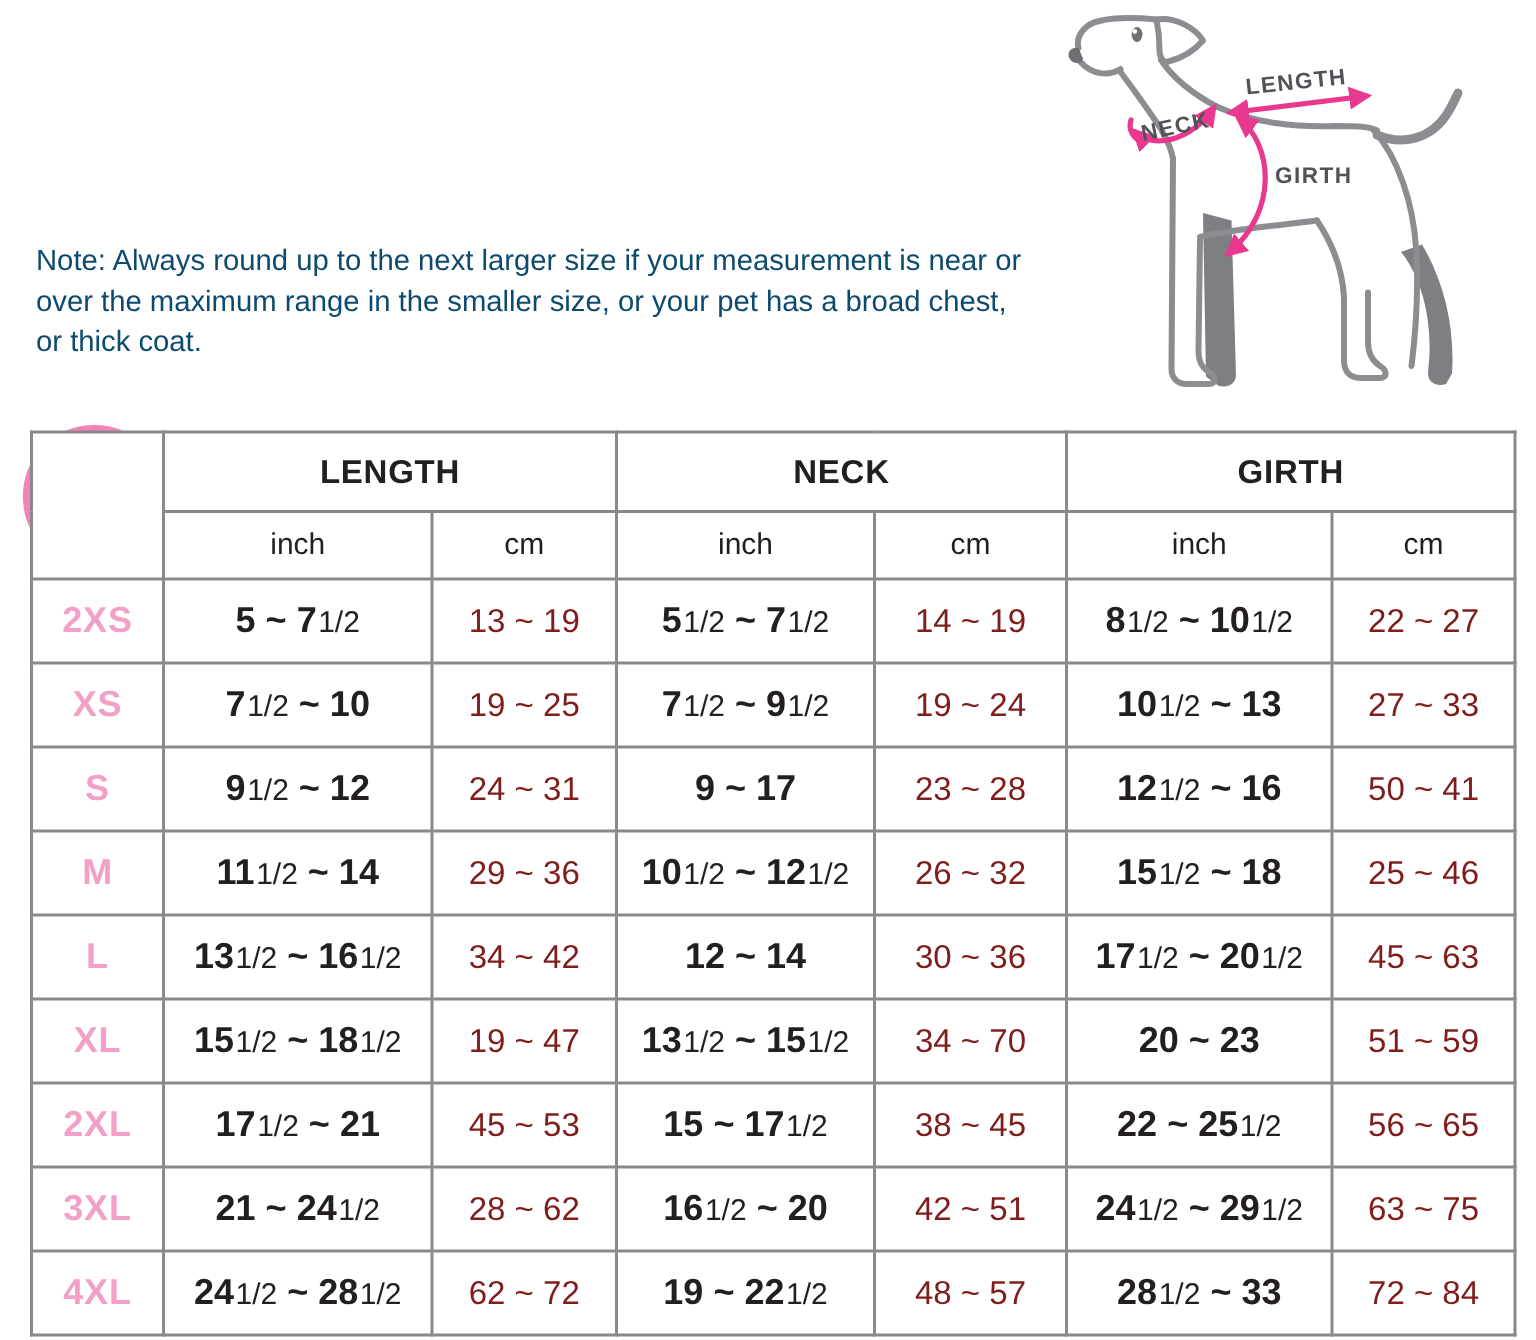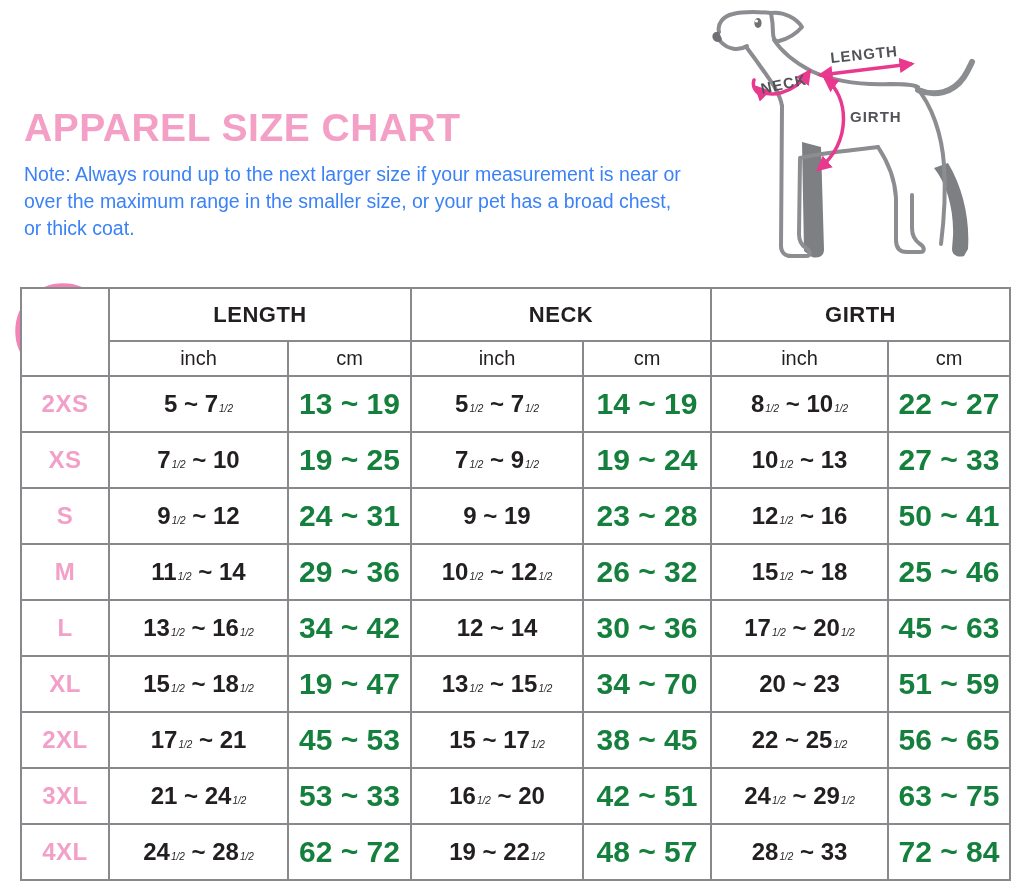--- a/index.html
+++ b/index.html
@@ -9,54 +9,53 @@
     position:relative; width:1024px; height:893px; background:#fff;
     overflow:hidden; color:#231f20;
   }
   .title {
     position:absolute; left:24px; top:106px;
     font-size:39px; font-weight:800; letter-spacing:.5px;
     color:#f49fc5; white-space:nowrap;
   }
   .note {
     position:absolute; left:24px; top:161px; width:668px;
-    font-size:19.5px; line-height:1.38; color:#3b82f6;
+    font-size:19.5px; line-height:1.38; color:#0c4a6e;
   }
   .dog-figure { position:absolute; left:650px; top:0; width:374px; height:272px; }
   .logo { position:absolute; left:13px; top:281px; width:100px; height:100px; }
 
   table.size-chart {
     position:absolute; left:20px; top:287px; width:989px;
     border-collapse:collapse; table-layout:fixed;
   }
   .size-chart th, .size-chart td {
     border:2px solid #87898c; text-align:center; vertical-align:middle;
     padding:0; background:#fff;
   }
   .logo-cell { border-top:hidden; border-left:hidden; background:transparent; }
   .group-row th { height:53px; font-size:22px; font-weight:700; color:#231f20; letter-spacing:.5px; }
-  .unit-row th { height:35px; font-size:20px; font-weight:400; color:#231f20; }
+  .unit-row th { height:45px; font-size:20px; font-weight:400; color:#231f20; }
   .size-chart tbody tr { height:56px; }
   td.size-cell { font-size:24px; font-weight:700; color:#f2a0c8; letter-spacing:.5px;margin-left:48px; }
   td.inch-cell { font-size:24px; font-weight:700; color:#231f20; }
-  td.cm-cell   { font-size:30px; font-weight:700; color:#15803d; }
-  .frac { font-size:10px; font-weight:400; margin-left:1px; letter-spacing:0;font-style:italic; }
+  td.cm-cell   { font-size:22px; font-weight:400; color:#7f1d1d; }
+  .frac { font-size:20px; font-weight:400; margin-left:1px; letter-spacing:0; }
 
   col.c-size{width:88px;} col.c-linch{width:179px;} col.c-lcm{width:123px;}
   col.c-ninch{width:172px;} col.c-ncm{width:128px;}
   col.c-ginch{width:177px;} col.c-gcm{width:122px;}
 
   .diag-label { font-weight:700; font-size:15px; letter-spacing:1px; fill:#515357; }
 </style>
 </head>
 <body>
 
 <div class="page">
 
-  <div class="title">APPAREL SIZE CHART</div>
   <div class="note">Note: Always round up to the next larger size if your measurement is near or over the maximum range in the smaller size, or your pet has a broad chest, or thick coat.</div>
 
   <svg class="dog-figure" viewBox="0 0 374 272">
     <defs>
       <marker id="ah" viewBox="0 0 10 10" refX="7.5" refY="5" markerWidth="4.4" markerHeight="4.4" orient="auto-start-reverse">
         <path d="M0,0 L10,5 L0,10 z" fill="#e8398e"></path>
       </marker>
     </defs>
 
     <g>
@@ -150,21 +149,21 @@
           <td class="cm-cell">19 ~ 25</td>
           <td class="inch-cell">7<span class="frac">1/2</span> ~ 9<span class="frac">1/2</span></td>
           <td class="cm-cell">19 ~ 24</td>
           <td class="inch-cell">10<span class="frac">1/2</span> ~ 13</td>
           <td class="cm-cell">27 ~ 33</td>
         </tr>
         <tr>
           <td class="size-cell">S</td>
           <td class="inch-cell">9<span class="frac">1/2</span> ~ 12</td>
           <td class="cm-cell">24 ~ 31</td>
-          <td class="inch-cell">9 ~ 19</td>
+          <td class="inch-cell">9 ~ 17</td>
           <td class="cm-cell">23 ~ 28</td>
           <td class="inch-cell">12<span class="frac">1/2</span> ~ 16</td>
           <td class="cm-cell">50 ~ 41</td>
         </tr>
         <tr>
           <td class="size-cell">M</td>
           <td class="inch-cell">11<span class="frac">1/2</span> ~ 14</td>
           <td class="cm-cell">29 ~ 36</td>
           <td class="inch-cell">10<span class="frac">1/2</span> ~ 12<span class="frac">1/2</span></td>
           <td class="cm-cell">26 ~ 32</td>
@@ -194,21 +193,21 @@
           <td class="inch-cell">17<span class="frac">1/2</span> ~ 21</td>
           <td class="cm-cell">45 ~ 53</td>
           <td class="inch-cell">15 ~ 17<span class="frac">1/2</span></td>
           <td class="cm-cell">38 ~ 45</td>
           <td class="inch-cell">22 ~ 25<span class="frac">1/2</span></td>
           <td class="cm-cell">56 ~ 65</td>
         </tr>
         <tr>
           <td class="size-cell">3XL</td>
           <td class="inch-cell">21 ~ 24<span class="frac">1/2</span></td>
-          <td class="cm-cell">53 ~ 33</td>
+          <td class="cm-cell">28 ~ 62</td>
           <td class="inch-cell">16<span class="frac">1/2</span> ~ 20</td>
           <td class="cm-cell">42 ~ 51</td>
           <td class="inch-cell">24<span class="frac">1/2</span> ~ 29<span class="frac">1/2</span></td>
           <td class="cm-cell">63 ~ 75</td>
         </tr>
         <tr>
           <td class="size-cell">4XL</td>
           <td class="inch-cell">24<span class="frac">1/2</span> ~ 28<span class="frac">1/2</span></td>
           <td class="cm-cell">62 ~ 72</td>
           <td class="inch-cell">19 ~ 22<span class="frac">1/2</span></td>

